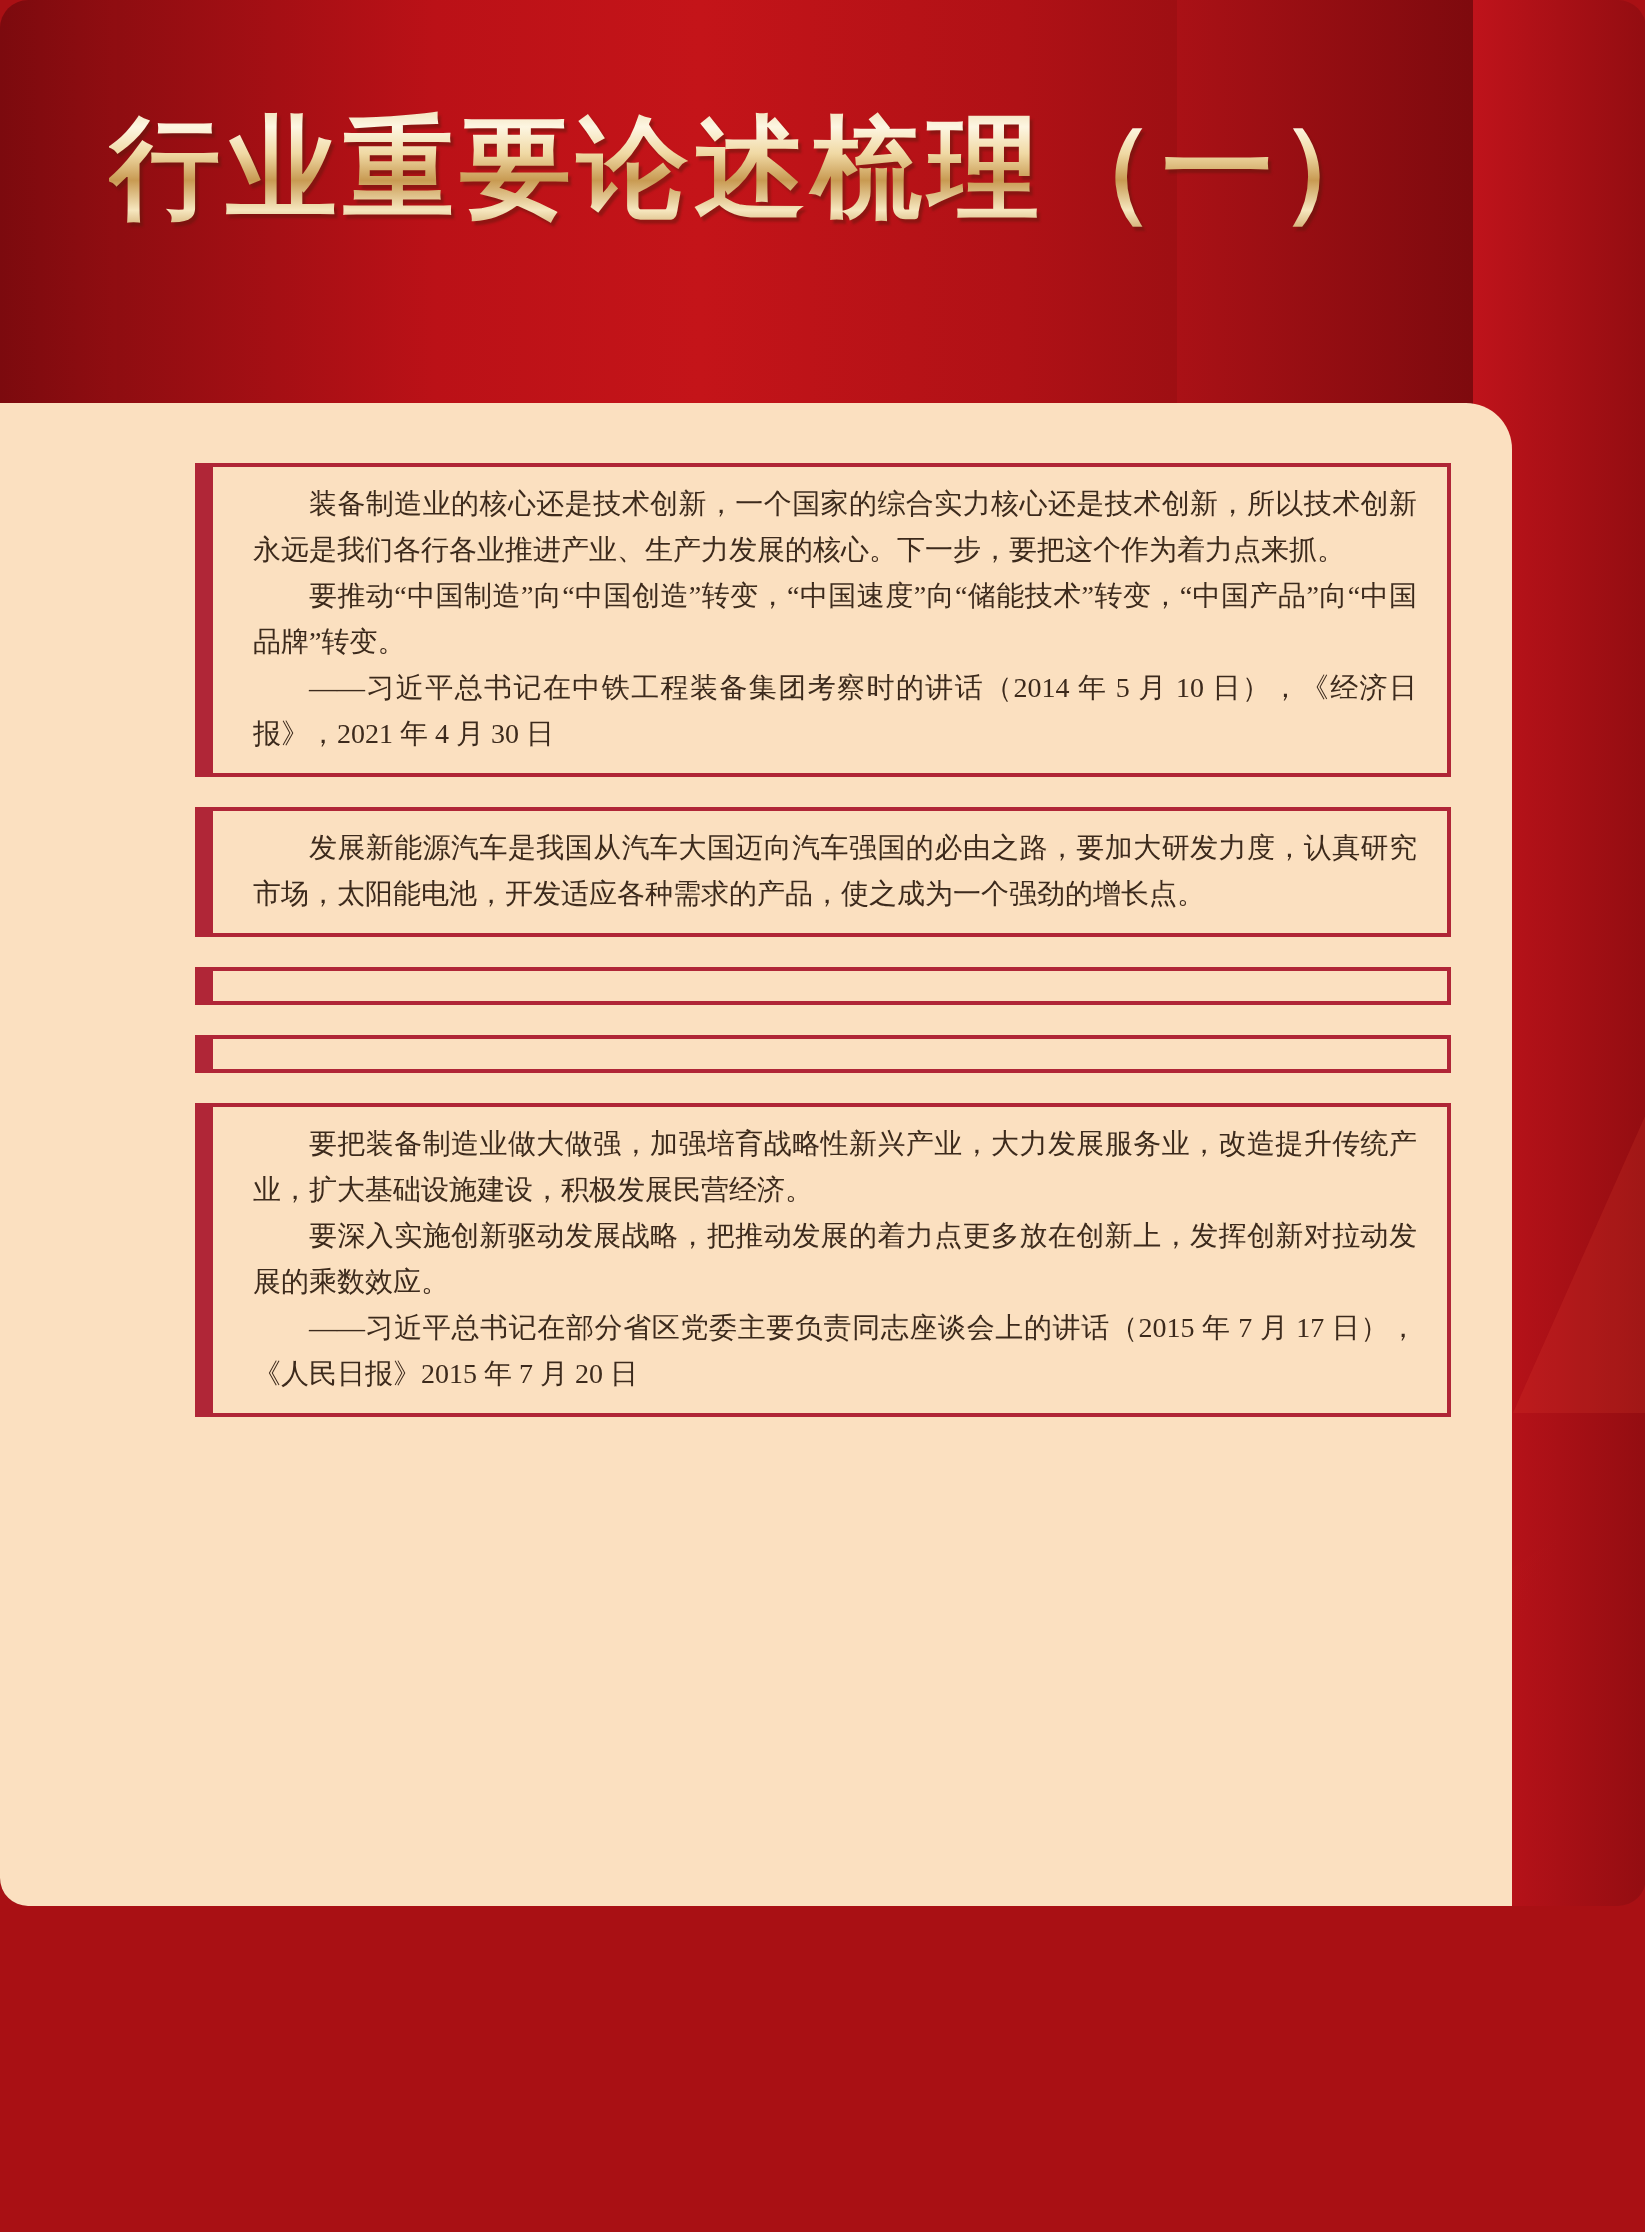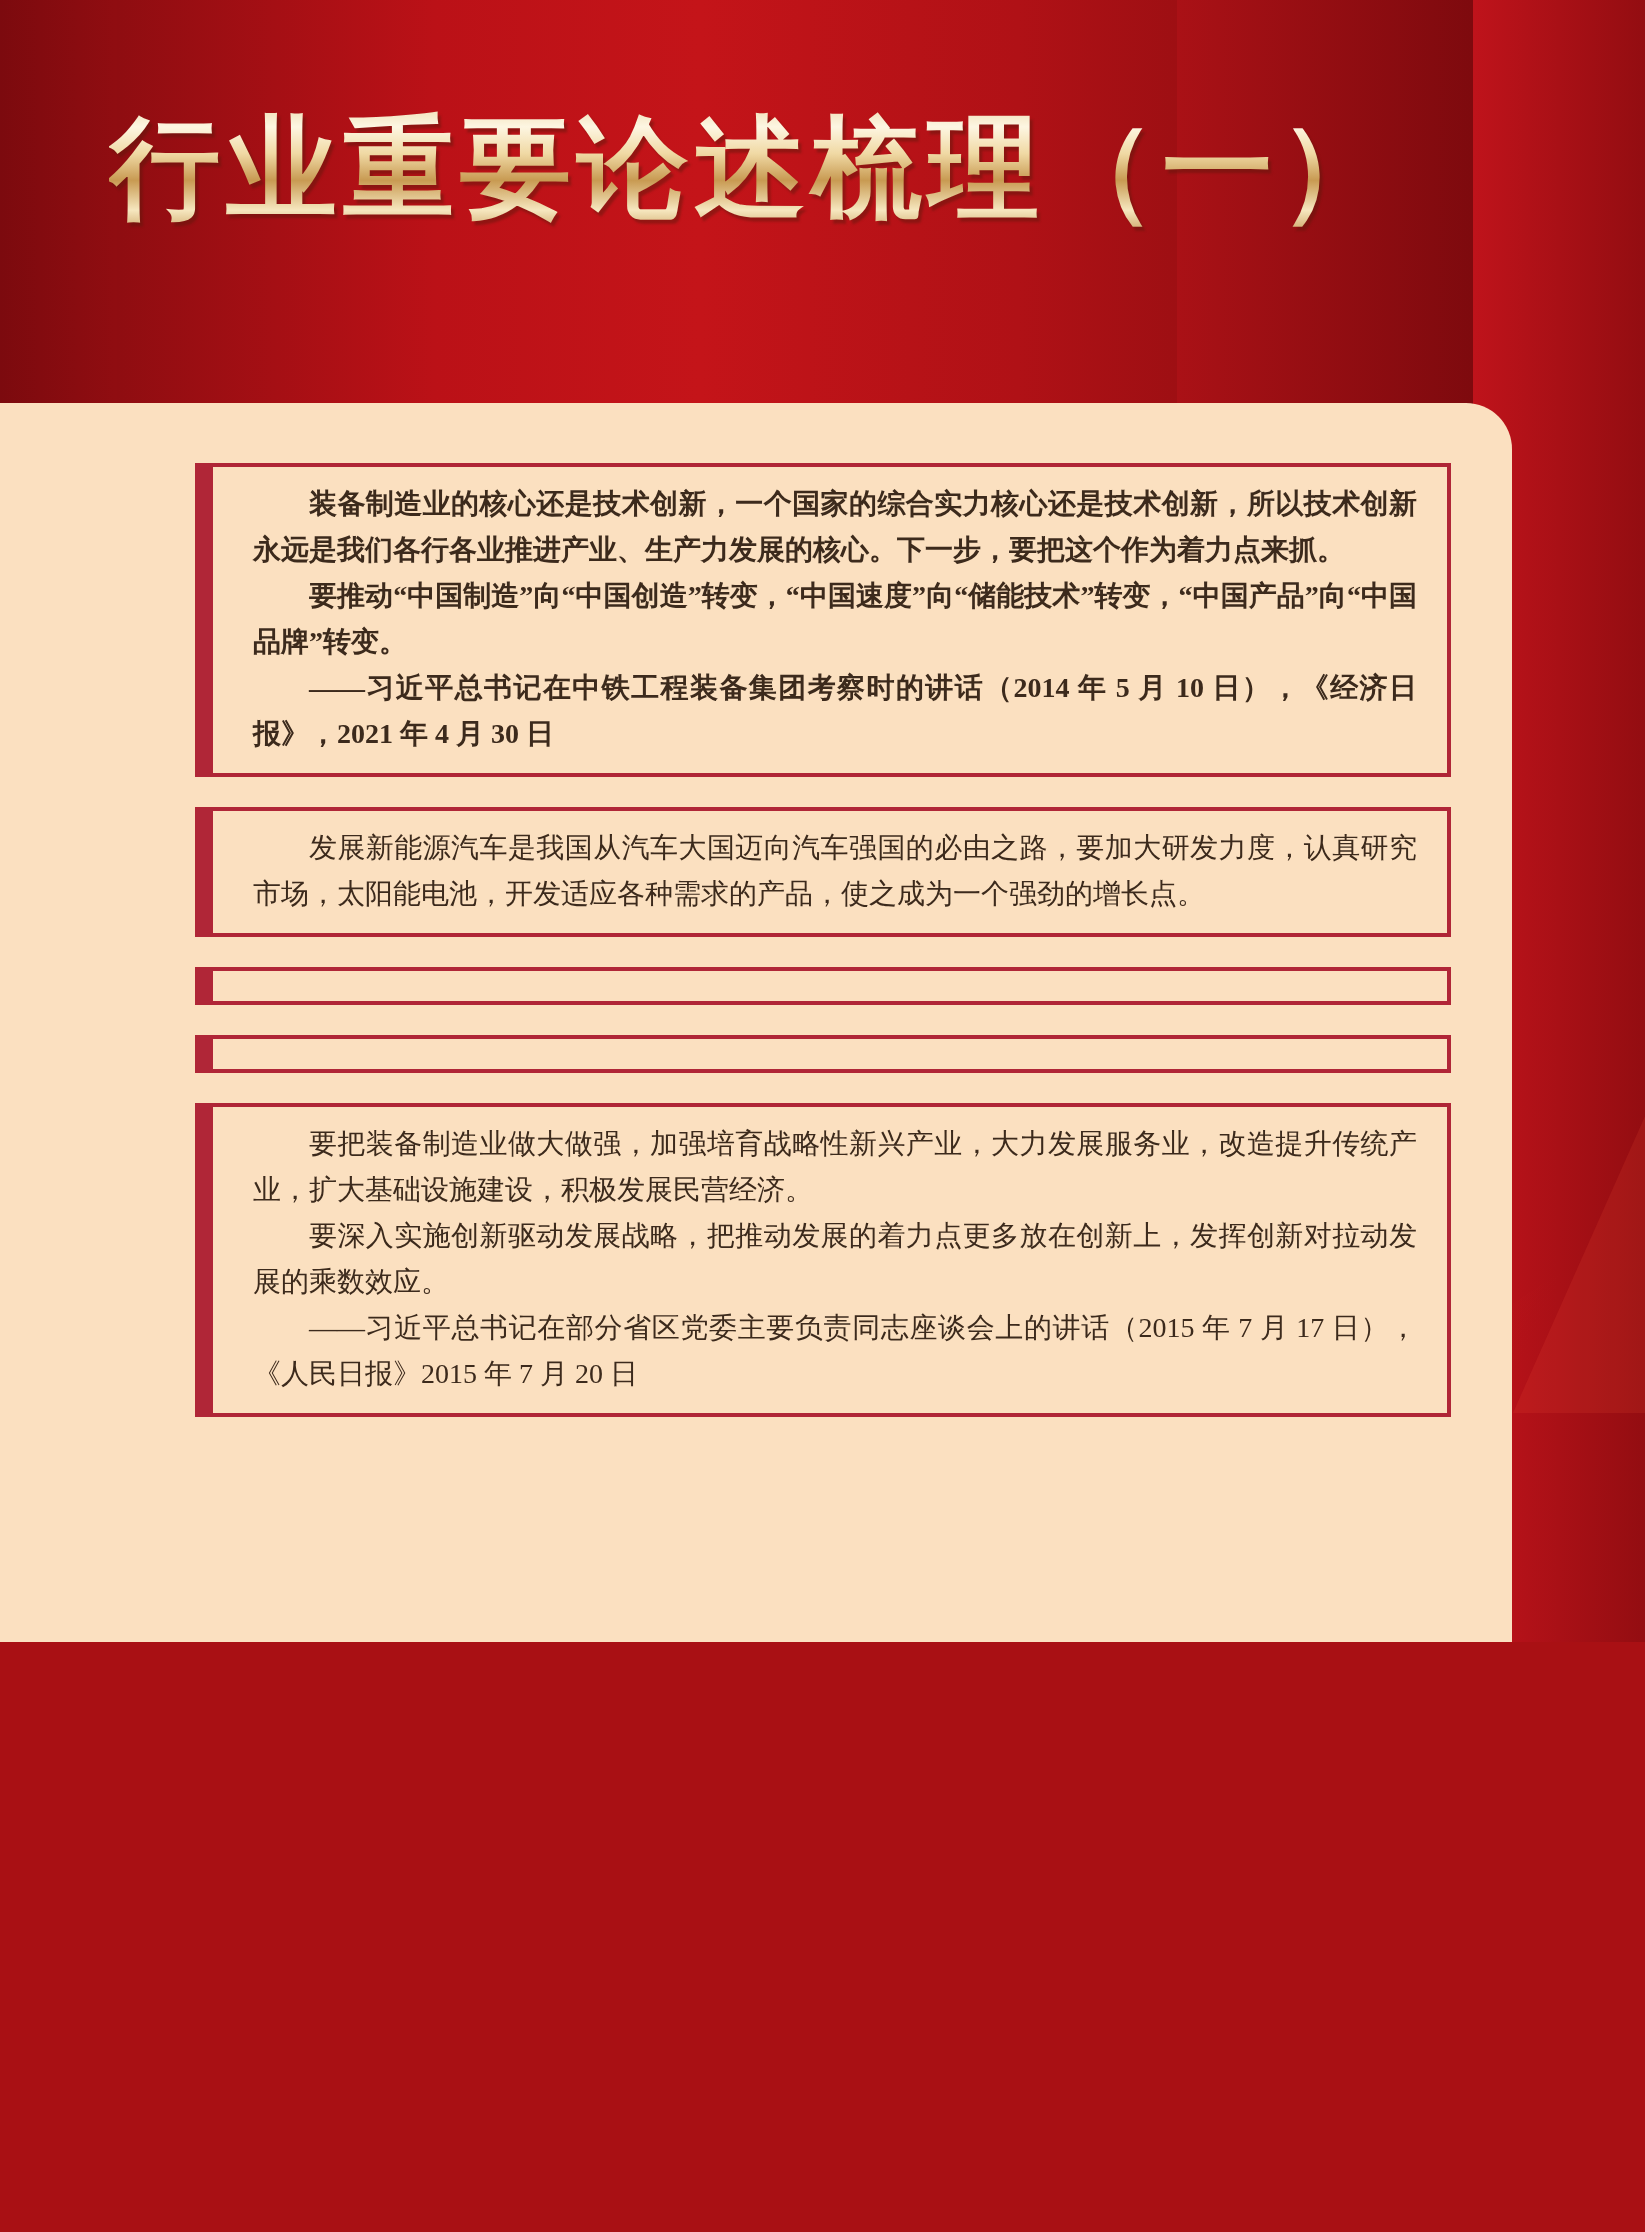--- a/index.html
+++ b/index.html
@@ -1,18 +1,18 @@
 <!DOCTYPE html>
 <html><head>
 <meta charset="utf-8">
 <style>
   html,body{margin:0;padding:0;}
   body{width:1646px;height:2233px;overflow:hidden;background:#a91014;
        font-family:"Liberation Serif","DejaVu Serif",serif;}
-  .stage{position:relative;width:1646px;height:1642px;overflow:hidden;}
+  .stage{position:relative;width:1646px;height:1906px;overflow:hidden;border-radius:28px;}
 
   
   .band{position:absolute;top:0;height:2233px;}
   .band-1{left:0;width:117px;background:linear-gradient(90deg,#7c0a0e,#900d11);}
   .band-2{left:117px;width:1060px;background:linear-gradient(90deg,#8f0d11 0%,#bb1117 30%,#c41419 55%,#b01116 85%,#9e0f13 100%);}
   .band-3{left:1177px;width:296px;background:linear-gradient(90deg,#aa1116,#7e0a0e);}
   .band-4{left:1473px;width:173px;background:linear-gradient(90deg,#bf131b,#930d11);}
   .diag-1{position:absolute;right:0;bottom:0;width:637px;height:428px;
           background:linear-gradient(115deg,rgba(255,70,45,.20),rgba(255,70,45,0) 70%);
           clip-path:polygon(100% 0,0 100%,100% 100%);}
@@ -39,21 +39,21 @@
          white-space:nowrap;}
 
   
   .panel{position:absolute;left:0;top:403px;width:1512px;height:1718px;
          background:#fbe0c0;border-radius:0 46px 40px 0;}
 
   
   .quote-box{box-sizing:border-box;width:1256px;margin-left:195px;margin-top:30px;
              border:4px solid #b02637;border-left-width:18px;
              padding:14px 30px 16px 40px;}
-  .quote-box.first{margin-top:60px;font-weight:bold;}
+  .quote-box.first{margin-top:60px;}
   .quote-box p{margin:0;text-indent:2em;text-align:justify;
                font-size:28px;line-height:46px;color:#3c2a1c;}
 
   [data-name]{}
 </style>
 </head>
 <body>
 
 <div class="stage" data-name="poster">
 

